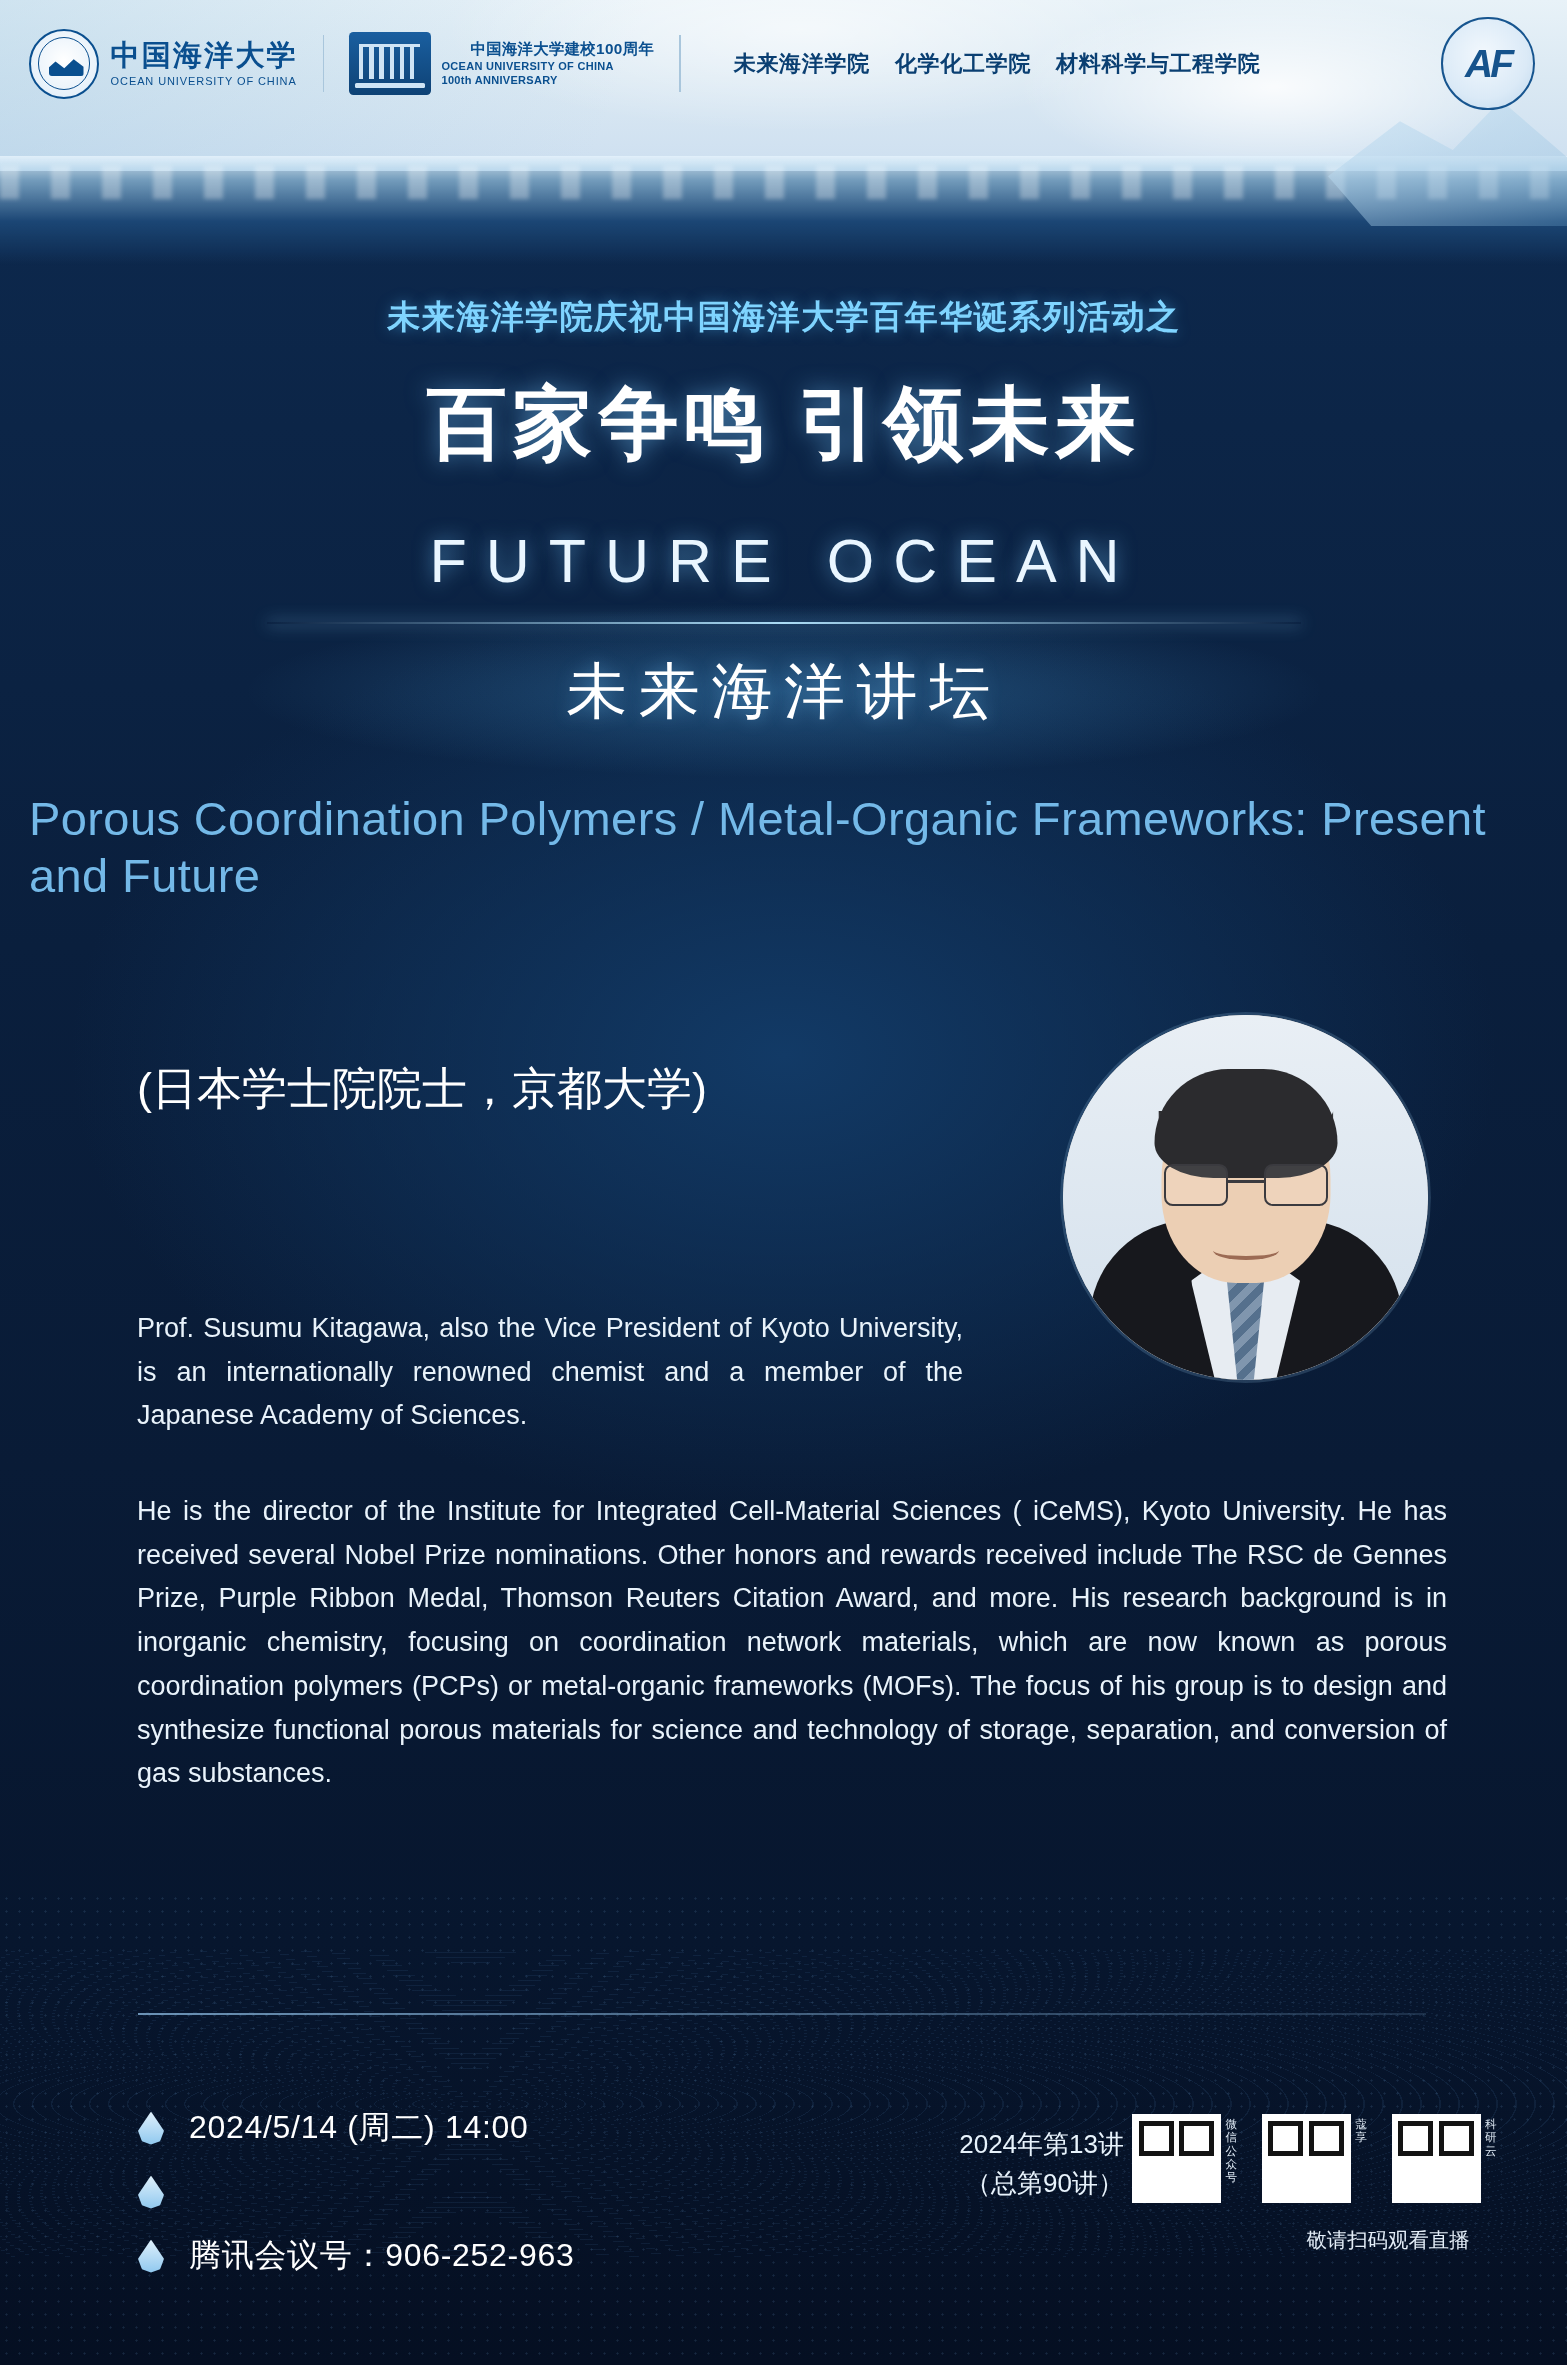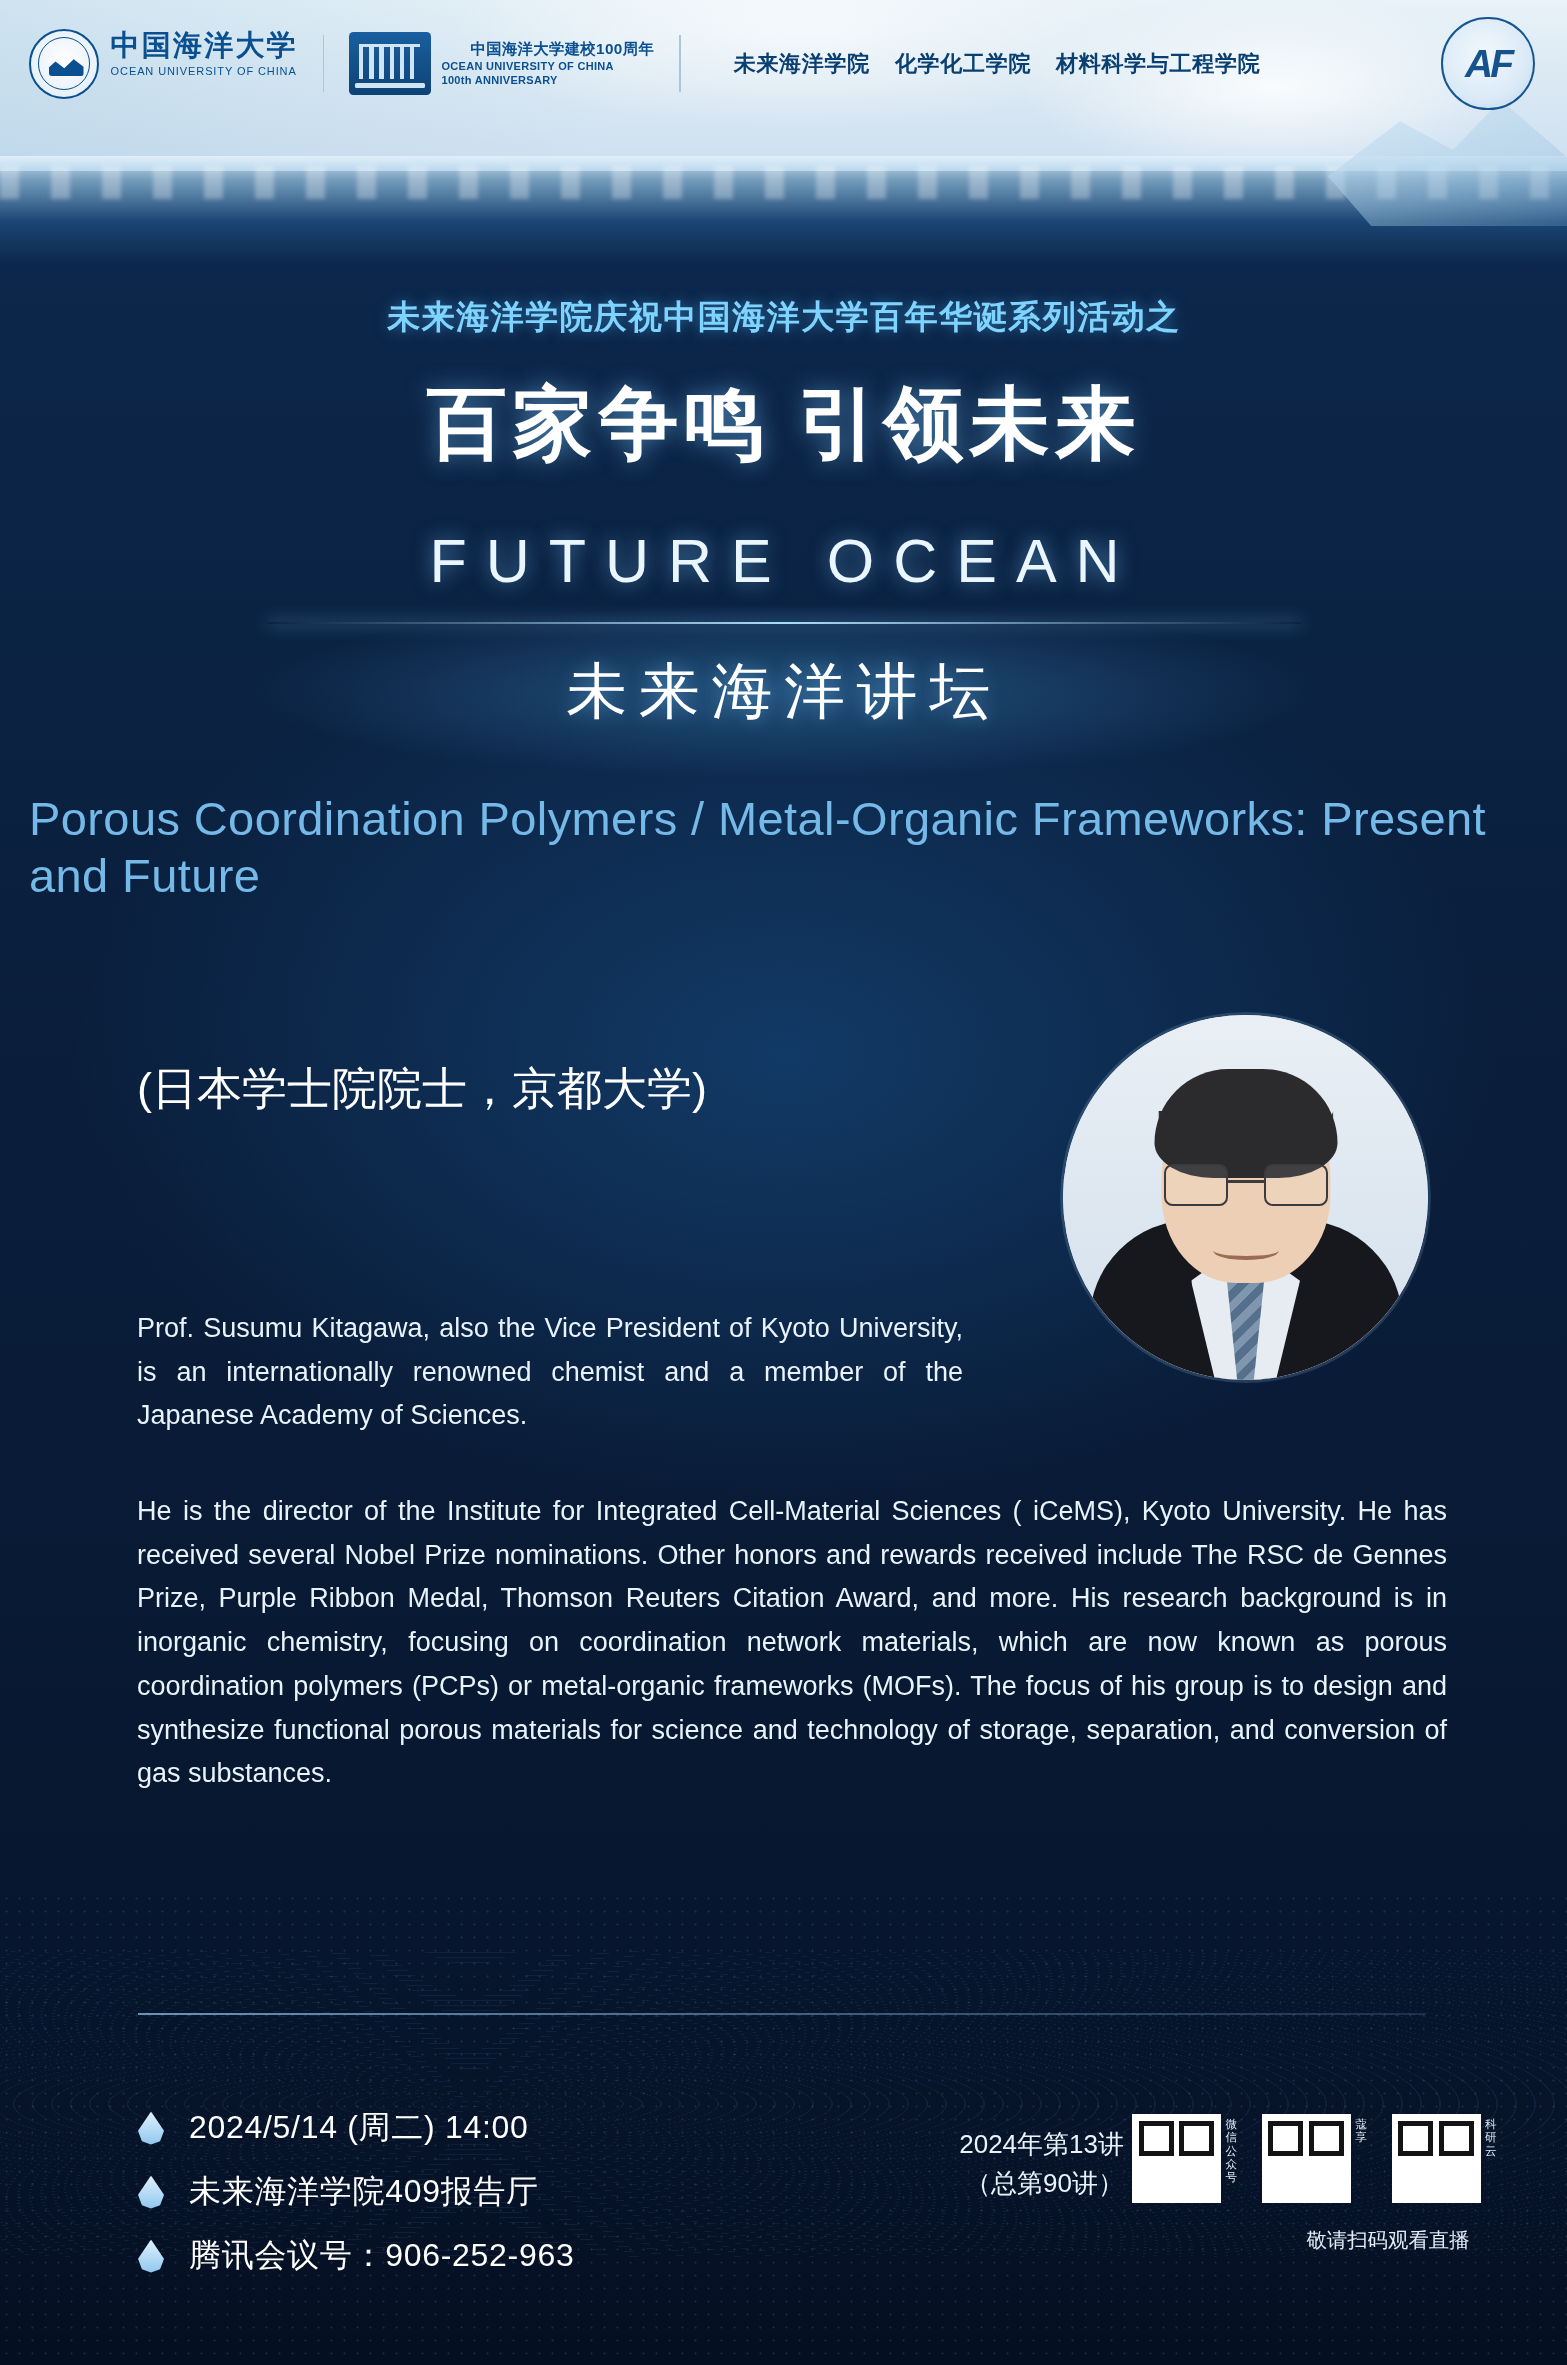--- a/index.html
+++ b/index.html
@@ -33,21 +33,21 @@
       radial-gradient(ellipse 364px 131px at 1274px 87px, rgba(255,255,255,.85) 0%, rgba(255,255,255,0) 70%),
       radial-gradient(ellipse 510px 146px at 801px 29px, rgba(255,255,255,.6) 0%, rgba(255,255,255,0) 70%),
       linear-gradient(110deg, rgba(160,200,225,.35) 0%, rgba(255,255,255,0) 40%);
   }
   .header-inner {
     position: relative; z-index: 2;
     display: flex; align-items: center; height: 127px;
     padding: 0 29px;
   }
   
-  .ouc-logo { display: flex; gap: 11.6px; }
+  .ouc-logo { display: flex; align-items: center; gap: 11.6px; }
   .ouc-seal {
     width: 70px; height: 70px; border-radius: 50%;
     border: 2.2px solid #0a4f8f;
     background: radial-gradient(circle at 50% 45%, #ffffff 0%, #e7f1fa 70%, #cfe2f2 100%);
     position: relative; flex: none;
   }
   .ouc-seal:before {
     content: ""; position: absolute; inset: 6.6px; border-radius: 50%;
     border: 1.5px solid #0a4f8f;
   }
@@ -387,21 +387,20 @@
 
   <div class="hr-line"></div>
 
   <div class="info">
     <div class="info-row">
       <span class="drop"></span>
       <span class="info-text">2024/5/14 (周二) 14:00</span>
     </div>
     <div class="info-row">
       <span class="drop"></span>
-      <span class="info-text">未来海洋学院409报告厅</span>
     </div>
     <div class="info-row">
       <span class="drop"></span>
       <span class="info-text">腾讯会议号：906-252-963</span>
     </div>
   </div>
 
   <div class="lecture-no">
     <div>2024年第13讲</div>
     <div>（总第90讲）</div>

